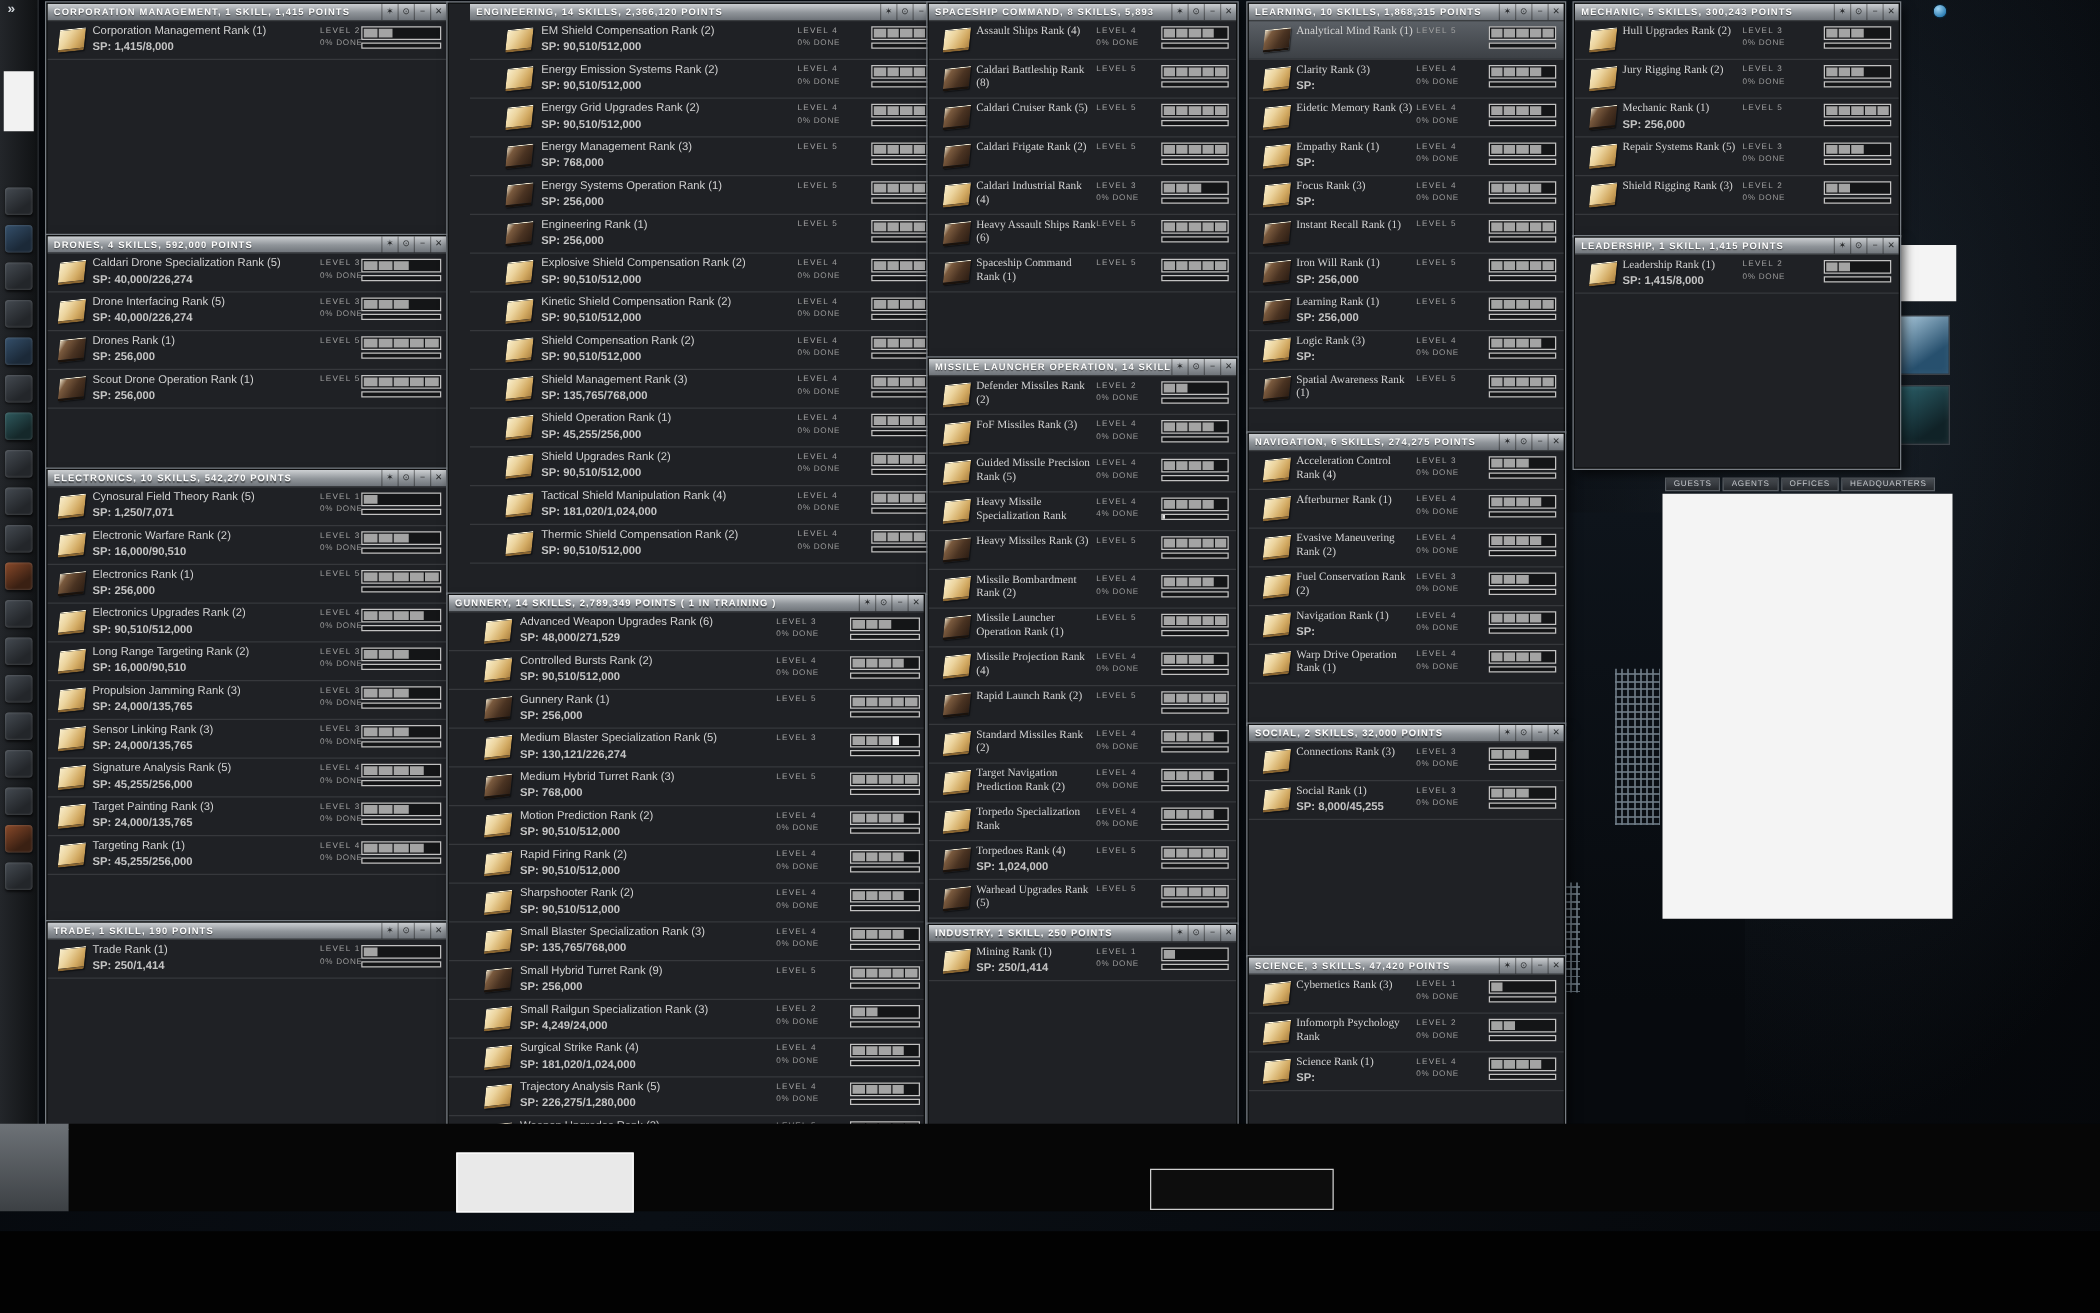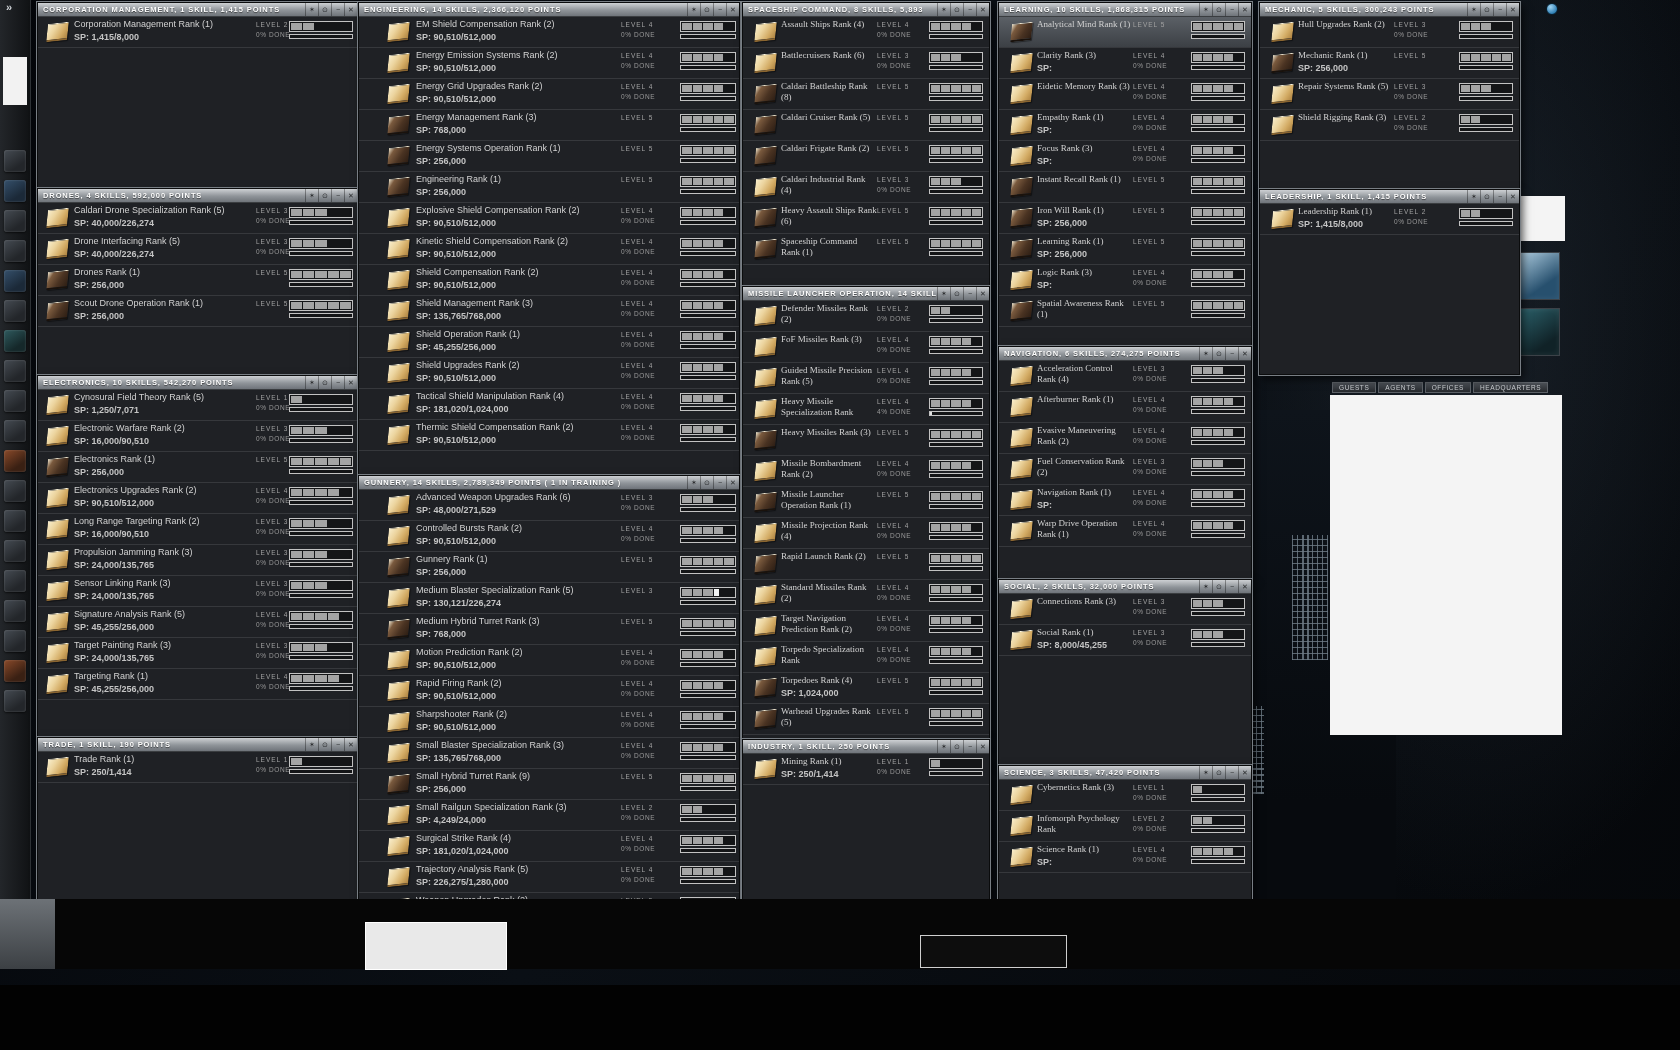--- a/index.html
+++ b/index.html
@@ -555,21 +555,21 @@
               <span class="seg"></span>
               <span class="seg"></span>
             </div>
             <div class="donebar">
               <i style="width: 0%;"></i>
             </div>
           </div>
         </div>
       </div>
     </div>
-    <div class="panel mid" style="left: 358px; top: 2px; width: 380px; height: 471px;">
+    <div class="panel mid" style="left: 358px; top: 2px; width: 380px; height: 471px; padding-left: 17px;">
       <div class="titlebar">
         <span class="ptitle">ENGINEERING, 14 SKILLS, 2,366,120 POINTS</span>
         <span class="wicons">
           <span class="wicon">✶</span>
           <span class="wicon">⊙</span>
           <span class="wicon">−</span>
           <span class="wicon">✕</span>
         </span>
       </div>
       <div class="pbody">
@@ -1247,42 +1247,20 @@
               <span class="seg f"></span>
               <span class="seg f"></span>
               <span class="seg"></span>
             </div>
             <div class="donebar">
               <i style="width: 0%;"></i>
             </div>
           </div>
         </div>
         <div class="row">
-          <span class="book gold"></span>
-          <div class="nm">
-            <div class="name">Battlecruisers Rank (6)</div>
-          </div>
-          <div class="meta">
-            <div class="lvl">LEVEL 3</div>
-            <div class="done">0% DONE</div>
-          </div>
-          <div class="bars">
-            <div class="lvlbar">
-              <span class="seg f"></span>
-              <span class="seg f"></span>
-              <span class="seg f"></span>
-              <span class="seg"></span>
-              <span class="seg"></span>
-            </div>
-            <div class="donebar">
-              <i style="width: 0%;"></i>
-            </div>
-          </div>
-        </div>
-        <div class="row">
           <span class="book dark"></span>
           <div class="nm">
             <div class="name">Caldari Battleship Rank (8)</div>
           </div>
           <div class="meta">
             <div class="lvl">LEVEL 5</div>
           </div>
           <div class="bars">
             <div class="lvlbar">
               <span class="seg f"></span>
@@ -2283,20 +2261,42 @@
           <span class="wicon">⊙</span>
           <span class="wicon">−</span>
           <span class="wicon">✕</span>
         </span>
       </div>
       <div class="pbody">
         <div class="row">
           <span class="book gold"></span>
           <div class="nm">
             <div class="name">Hull Upgrades Rank (2)</div>
+          </div>
+          <div class="meta">
+            <div class="lvl">LEVEL 3</div>
+            <div class="done">0% DONE</div>
+          </div>
+          <div class="bars">
+            <div class="lvlbar">
+              <span class="seg f"></span>
+              <span class="seg f"></span>
+              <span class="seg f"></span>
+              <span class="seg"></span>
+              <span class="seg"></span>
+            </div>
+            <div class="donebar">
+              <i style="width: 0%;"></i>
+            </div>
+          </div>
+        </div>
+        <div class="row">
+          <span class="book gold"></span>
+          <div class="nm">
+            <div class="name">Jury Rigging Rank (2)</div>
           </div>
           <div class="meta">
             <div class="lvl">LEVEL 3</div>
             <div class="done">0% DONE</div>
           </div>
           <div class="bars">
             <div class="lvlbar">
               <span class="seg f"></span>
               <span class="seg f"></span>
               <span class="seg f"></span>

